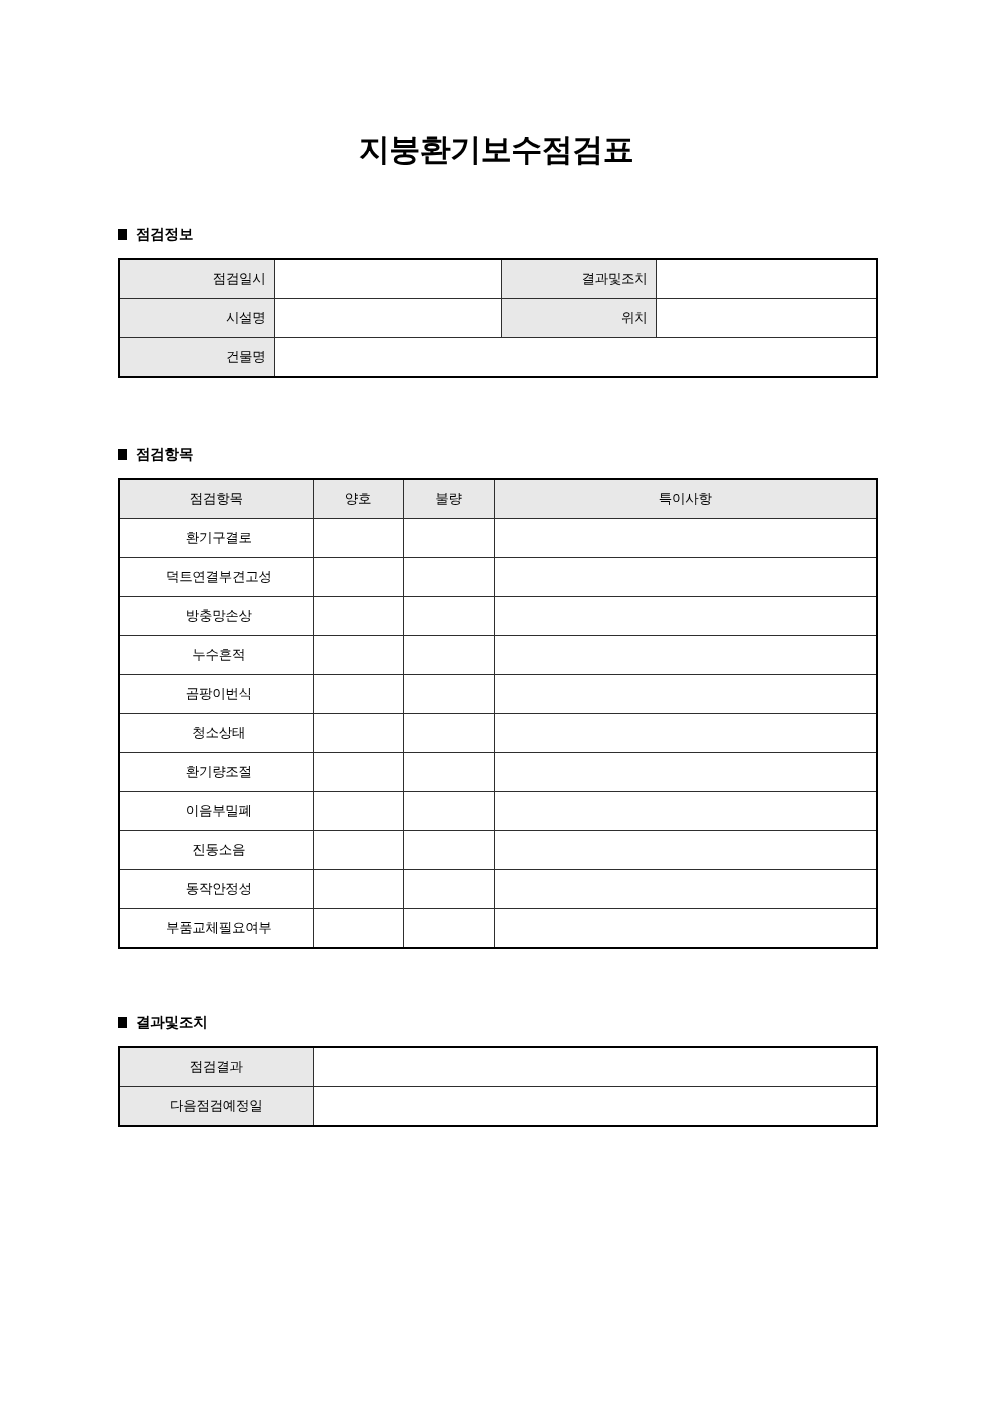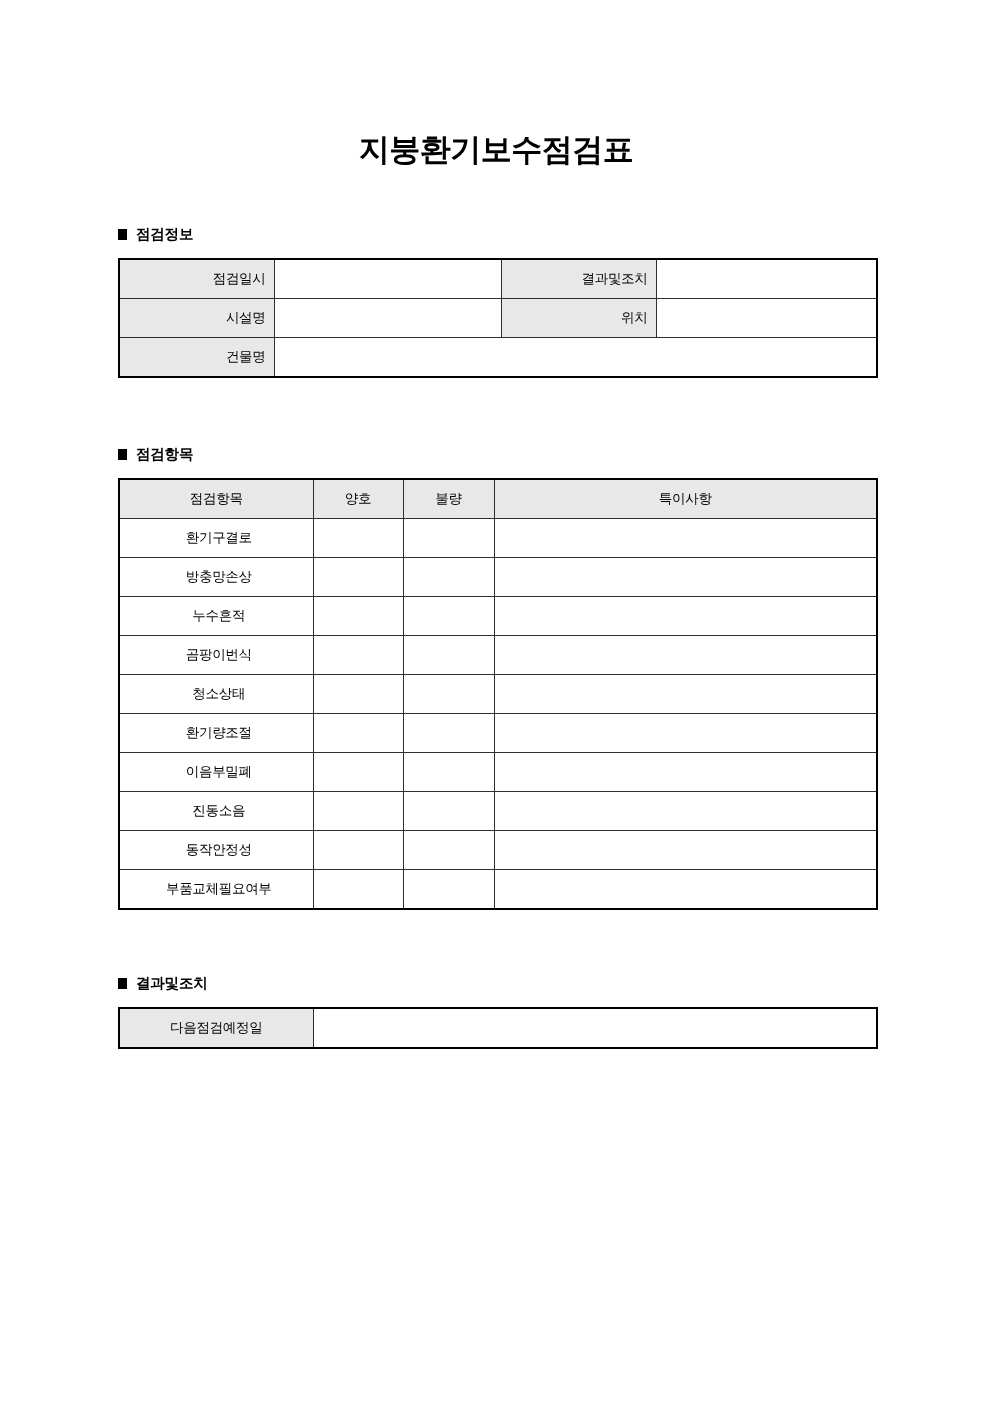--- a/index.html
+++ b/index.html
@@ -192,20 +192,26 @@
         </tr>
       </thead>
       <tbody>
         <tr>
           <td class="item-name">환기구결로</td>
           <td class="val"></td>
           <td class="val"></td>
           <td class="val"></td>
         </tr>
         <tr>
+          <td class="item-name">덕트연결부견고성</td>
+          <td class="val"></td>
+          <td class="val"></td>
+          <td class="val"></td>
+        </tr>
+        <tr>
           <td class="item-name">방충망손상</td>
           <td class="val"></td>
           <td class="val"></td>
           <td class="val"></td>
         </tr>
         <tr>
           <td class="item-name">누수흔적</td>
           <td class="val"></td>
           <td class="val"></td>
           <td class="val"></td>
@@ -266,20 +272,24 @@
 
     <div class="sp-heading-table"></div>
 
     <table class="form-table result-table">
       <colgroup>
         <col class="c-rlbl">
           <col class="c-rval">
       </colgroup>
       <tbody>
         <tr class="r-short">
+          <td class="lbl">점검결과</td>
+          <td class="val"></td>
+        </tr>
+        <tr class="r-short">
           <td class="lbl">다음점검예정일</td>
           <td class="val"></td>
         </tr>
       </tbody>
     </table>
   </div>
 
 </div>
 
 </body></html>

